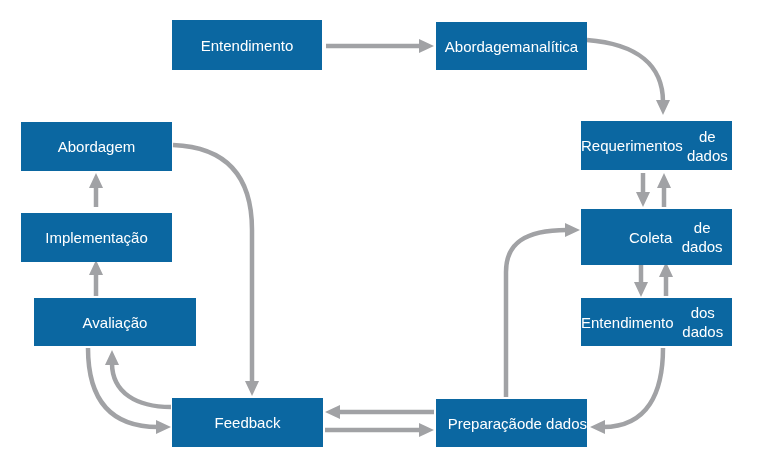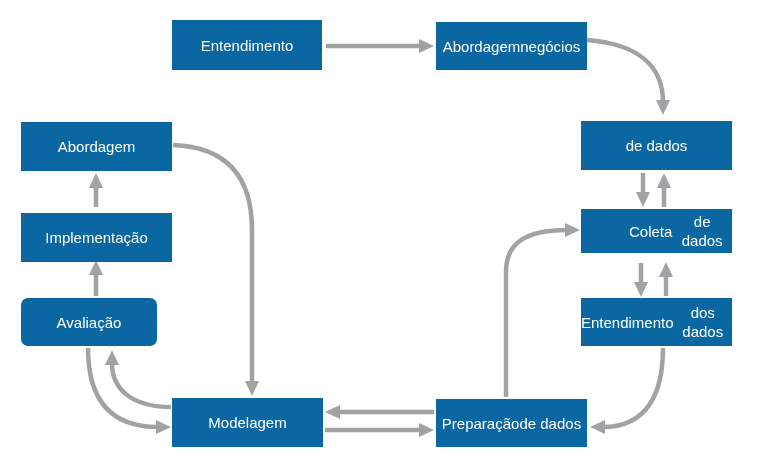--- a/index.html
+++ b/index.html
@@ -70,48 +70,49 @@
     <path class="edge" d="M 96 296 L 96 273" marker-end="url(#ah)"></path>
     <path class="edge" d="M 96 207 L 96 186" marker-end="url(#ah)"></path>
   </svg>
 
   <div class="node" style="left:172px; top:20px; width:150px; height:50px;">
     <span class="l">Entendimento</span>
   </div>
 
   <div class="node" style="left:436px; top:22px; width:151px; height:48px;">
     <span class="l">Abordagem</span>
-    <span class="l">negócios</span>
+    <span class="l">analítica</span>
   </div>
 
   <div class="node" style="left:581px; top:121px; width:151px; height:49px;">
+    <span class="l">Requerimentos</span>
     <span class="l">de dados</span>
   </div>
 
-  <div class="node" style="left:581px; top:209px; width:151px; height:44px;padding-left:48px;">
+  <div class="node" style="left:581px; top:209px; width:151px; height:56px;padding-left:48px;">
     <span class="l">Coleta</span>
     <span class="l">de dados</span>
   </div>
 
   <div class="node" style="left:581px; top:298px; width:151px; height:48px;">
     <span class="l">Entendimento</span>
     <span class="l">dos dados</span>
   </div>
 
-  <div class="node" style="left:436px; top:399px; width:151px; height:48px;">
+  <div class="node" style="left:436px; top:399px; width:151px; height:48px;justify-content:flex-end;">
     <span class="l">Preparação</span>
     <span class="l">de dados</span>
   </div>
 
   <div class="node" style="left:172px; top:398px; width:151px; height:49px;">
-    <span class="l">Modelagem</span>
+    <span class="l">Feedback</span>
     <span class="l"></span>
   </div>
 
-  <div class="node" style="left:21px; top:298px; width:136px; height:48px;border-radius:7px;">
+  <div class="node" style="left:34px; top:298px; width:162px; height:48px;">
     <span class="l">Avaliação</span>
     <span class="l"></span>
   </div>
 
   <div class="node" style="left:21px; top:213px; width:151px; height:49px;">
     <span class="l">Implementação</span>
     <span class="l"></span>
   </div>
 
   <div class="node" style="left:21px; top:122px; width:151px; height:49px;">

